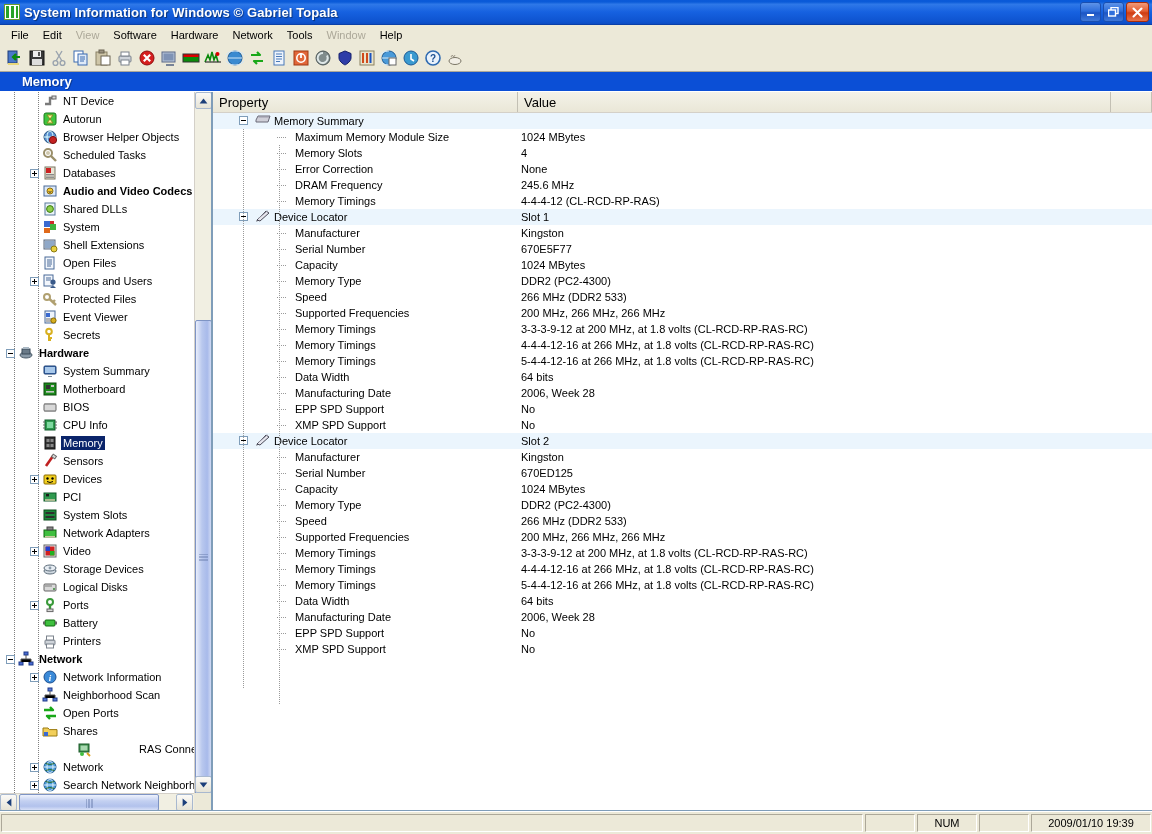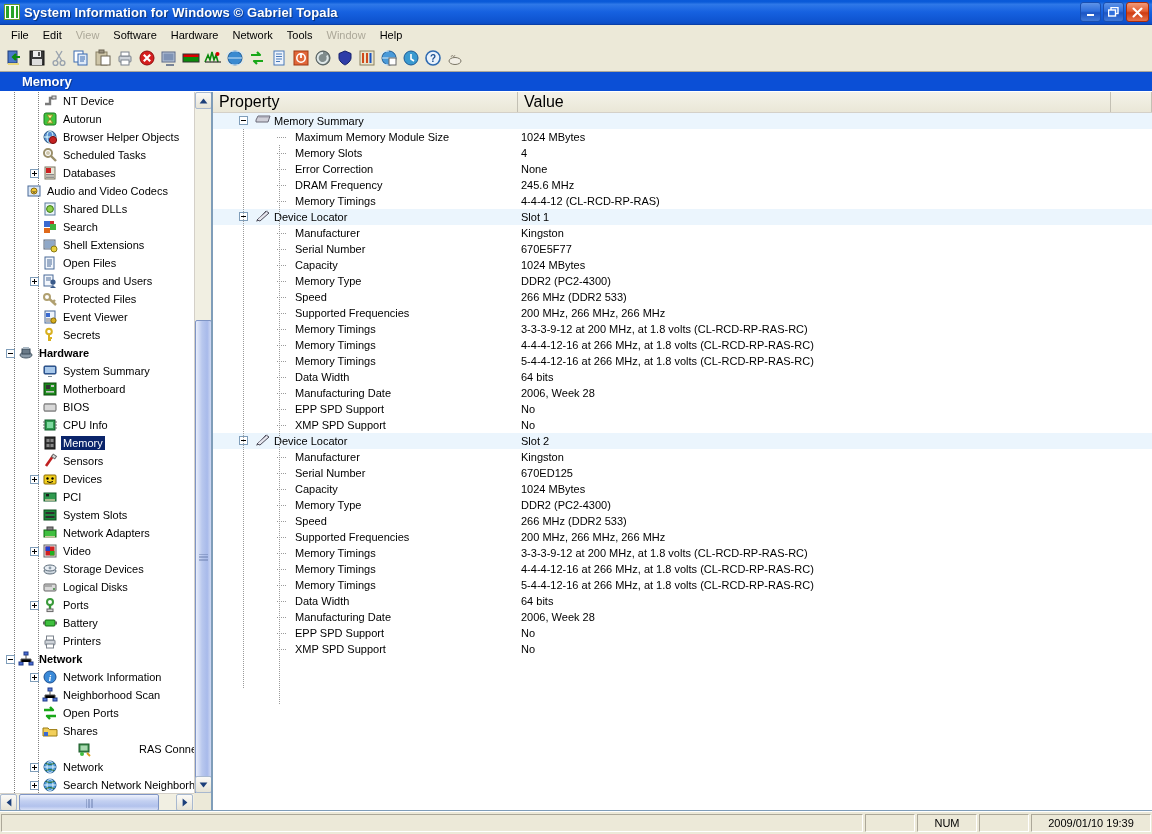--- a/index.html
+++ b/index.html
@@ -208,21 +208,21 @@
     height: 21px;
     background: #ece9d8;
     display: flex;
     border-bottom: 1px solid #d4d0c8;
     flex: none;
   }
   .hdr-cell {
     border-right: 1px solid #c3c0b4;
     display: flex; align-items: center;
     padding-left: 6px;
-    font-size: 16px; color: #000;
+    font-size: 13px; color: #000;
     cursor: default;
     background: linear-gradient(to bottom, #f4f2e9, #eae7d7);
   }
   #hdr-prop { width: 305px; flex: none; }
   #hdr-val  { width: 593px; flex: none; }
   #hdr-extra { flex: 1; }
 
   #list-body {
     flex: 1;
     overflow: hidden;
@@ -510,21 +510,21 @@
           <div class="tree-node" style="padding-left: 30px;">
             <span class="expander plus"></span>
             <span class="ticon"><svg width="16" height="16" viewBox="0 0 16 16">
                 <rect x="3" y="2" width="10" height="12" fill="#e8e4d4" stroke="#7a7460"></rect>
                 <rect x="4" y="3" width="5" height="5" fill="#cc2222"></rect>
                 <rect x="4" y="9" width="8" height="1.4" fill="#888"></rect>
                 <rect x="4" y="11.5" width="8" height="1.4" fill="#888"></rect>
               </svg></span>
             <span class="tlabel">Databases</span>
           </div>
-          <div class="tree-node" style="padding-left: 14px;">
+          <div class="tree-node" style="padding-left: 30px; font-weight: bold;">
             <span class="expander-space"></span>
             <span class="ticon"><svg width="16" height="16" viewBox="0 0 16 16">
                 <rect x="2" y="3" width="12" height="10" fill="#dce8f6" stroke="#4a6a98"></rect>
                 <circle cx="8" cy="8" r="3" fill="#f2c832" stroke="#8a6a10"></circle>
                 <path d="M6.5 8.6 q1.5 1.4 3 0" stroke="#333" fill="none"></path>
               </svg></span>
             <span class="tlabel">Audio and Video Codecs</span>
           </div>
           <div class="tree-node" style="padding-left: 30px;">
             <span class="expander-space"></span>
@@ -535,21 +535,21 @@
             <span class="tlabel">Shared DLLs</span>
           </div>
           <div class="tree-node" style="padding-left: 30px;">
             <span class="expander-space"></span>
             <span class="ticon"><svg width="16" height="16" viewBox="0 0 16 16">
                 <rect x="2" y="2" width="6" height="6" fill="#3a6ad0"></rect>
                 <rect x="8" y="5" width="6" height="6" fill="#3fb33f"></rect>
                 <rect x="2" y="9" width="6" height="5" fill="#e06a1a"></rect>
                 <rect x="8" y="2" width="4" height="3" fill="#d02a2a"></rect>
               </svg></span>
-            <span class="tlabel">Search</span>
+            <span class="tlabel">System</span>
           </div>
           <div class="tree-node" style="padding-left: 30px;">
             <span class="expander-space"></span>
             <span class="ticon"><svg width="16" height="16" viewBox="0 0 16 16">
                 <rect x="2" y="3" width="11" height="9" fill="#cfd8e4" stroke="#5a6a80"></rect>
                 <rect x="3" y="4" width="9" height="7" fill="#8fa8c8"></rect>
                 <circle cx="12" cy="12" r="3" fill="#e8d040" stroke="#8a7a10"></circle>
               </svg></span>
             <span class="tlabel">Shell Extensions</span>
           </div>

